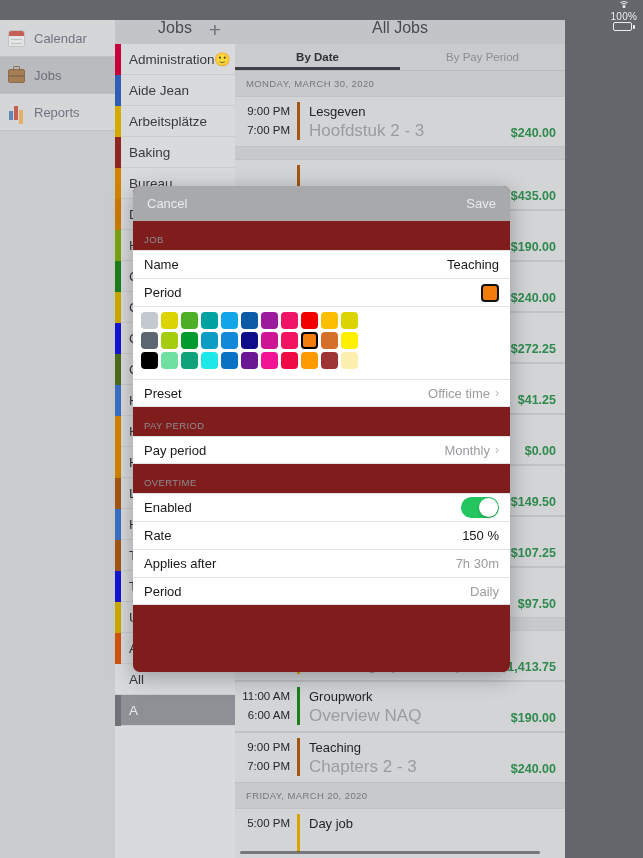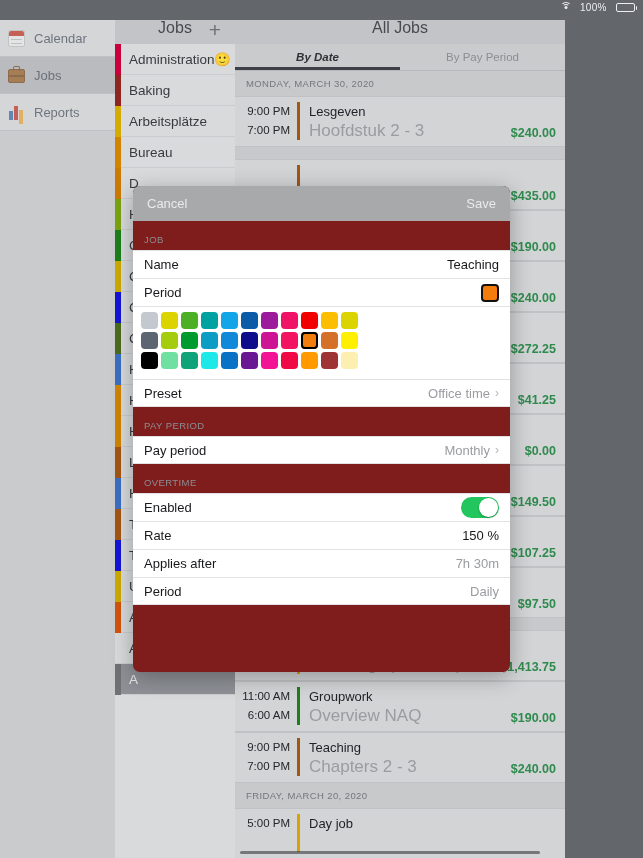--- a/index.html
+++ b/index.html
@@ -16,22 +16,22 @@
   }
 
   
   .statusbar {
     position: absolute; top: 0; left: 0; width: 643px; height: 20px;
     background: #63666b;
     z-index: 40;
   }
   .statusbar .right {
     position: absolute; right: 6px; top: 2px;
-    display: flex; align-items: center; gap: 9px;
-    color: #eceef0; font-size: 10px; letter-spacing: 0.2px;
+    display: flex; align-items: center; gap: 0;
+    color: #eceef0; font-size: 10px; letter-spacing: 0.2px; flex-direction: column;
   }
   .wifi-ico { display: inline-block; width: 11px; height: 9px; position: relative; }
   .wifi-ico i {
     position: absolute; left: 50%; bottom: 0; transform: translateX(-50%);
     border-radius: 50%; border: 1.2px solid #eceef0; border-bottom-color: transparent;
     border-left-color: transparent; border-right-color: transparent;
   }
   .wifi-ico i:nth-child(1){ width: 11px; height: 11px; bottom: -1px; }
   .wifi-ico i:nth-child(2){ width: 7px; height: 7px; bottom: 1px; }
   .wifi-ico i:nth-child(3){ width: 3px; height: 3px; bottom: 3px; background:#eceef0; border:none; }
@@ -109,21 +109,21 @@
   
   .detail {
     position: absolute; left: 235px; top: 0; width: 330px; height: 858px;
     background: #c7c9cb;
     z-index: 4;
   }
   .detail-hdr { height: 44px; background: #c2c4c7; display:flex; align-items:flex-end; justify-content:center; }
   .detail-hdr .title { font-size: 16px; color:#3d4148; padding-bottom: 7px; opacity:.92; }
   .tabs { height: 27px; background: #c9cbcd; display: flex; position: relative; border-bottom: 1px solid #b6b8bb; }
   .tab { flex: 1; display:flex; align-items:center; justify-content:center; font-size: 11.5px; color: #8b8e92; }
-  .tab.active { color: #2e3136; font-weight: bold; font-style: italic; }
+  .tab.active { color: #2e3136; font-weight: bold; }
   .tab-underline { position:absolute; left: 0; bottom: 0; width: 50%; height: 3px; background:#3d4046; }
   .list { background: #c7c9cb; }
   .sect-hdr {
     height: 25px; display:flex; align-items:center; padding-left: 11px;
     font-size: 9.5px; color: #74777b; letter-spacing: .4px;
     background: #c7c9cb;
   }
   .entry {
     background: #d2d4d6; border-top: 1px solid #c0c2c5; border-bottom: 1px solid #c0c2c5;
     display: flex; padding: 5px 0 6px 0; position: relative;
@@ -221,26 +221,30 @@
     <div class="jobscol-hdr">
       <span class="title">Jobs</span>
       <span class="plus">+</span>
     </div>
     <div id="jobs-items">
         <div class="job-row">
           <span class="bar" style="background: rgb(200, 0, 60);"></span>
           <span class="nm">Administration🙂</span>
         </div>
         <div class="job-row">
+          <span class="bar" style="background: rgb(47, 95, 181);"></span>
+          <span class="nm">Aide Jean</span>
+        </div>
+        <div class="job-row">
+          <span class="bar" style="background: rgb(212, 171, 0);"></span>
+          <span class="nm">Arbeitsplätze</span>
+        </div>
+        <div class="job-row">
           <span class="bar" style="background: rgb(143, 36, 32);"></span>
           <span class="nm">Baking</span>
-        </div>
-        <div class="job-row">
-          <span class="bar" style="background: rgb(212, 171, 0);"></span>
-          <span class="nm">Arbeitsplätze</span>
         </div>
         <div class="job-row">
           <span class="bar" style="background: rgb(209, 132, 0);"></span>
           <span class="nm">Bureau</span>
         </div>
         <div class="job-row">
           <span class="bar" style="background: rgb(204, 122, 0);"></span>
           <span class="nm">D</span>
         </div>
         <div class="job-row">

